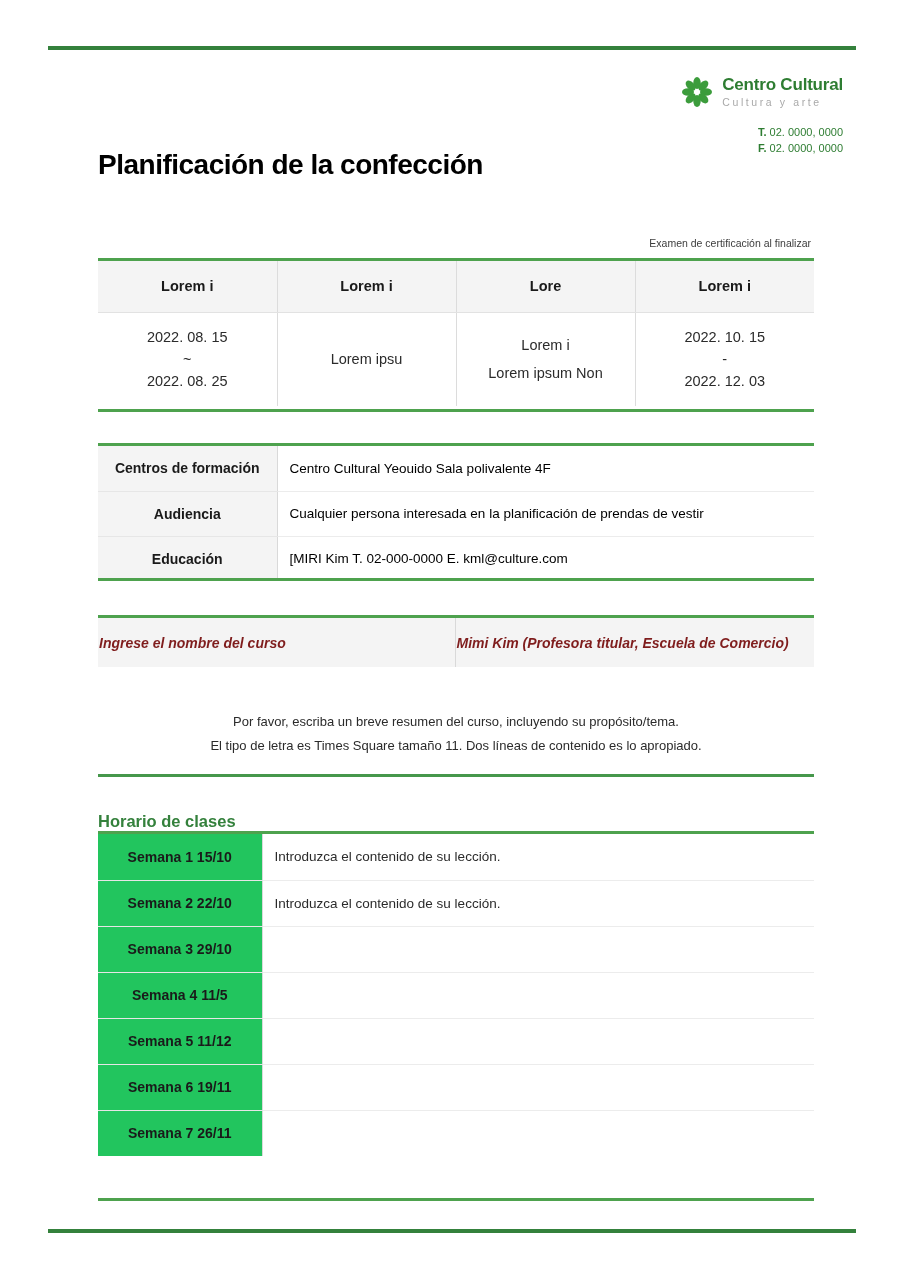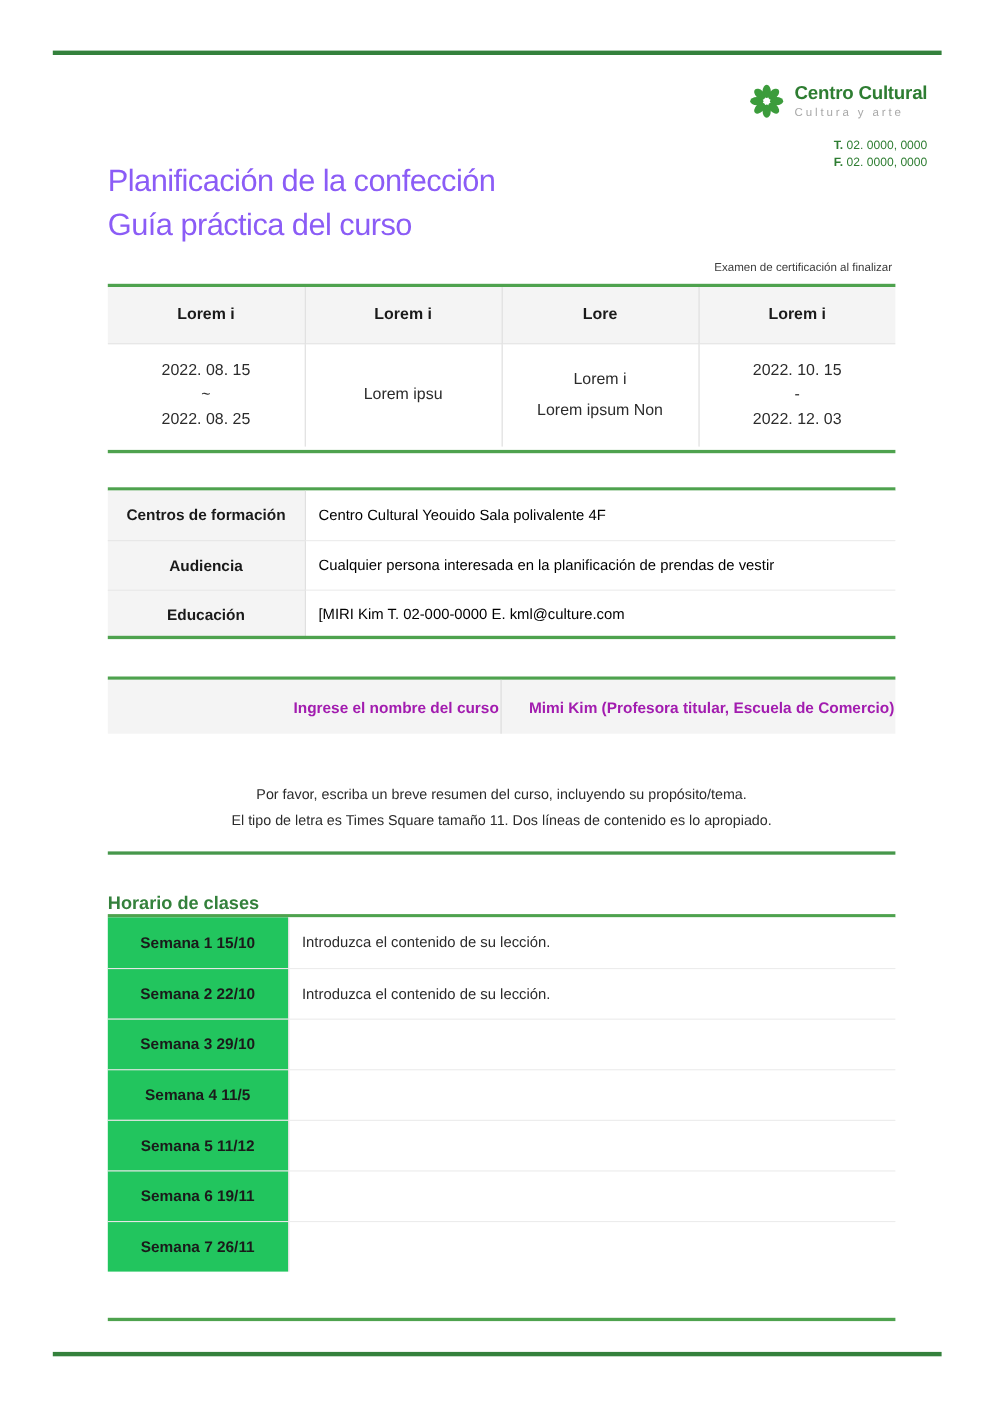--- a/index.html
+++ b/index.html
@@ -80,22 +80,22 @@
     line-height: 1.45;
   }
   .brand-contact b { font-weight: bold; }
 
   
   .doc-title {
     position: absolute;
     left: 98px;
     top: 126px;
     font-size: 28px;
-    font-weight: normal;
-    color: #8b5cf6;
+    font-weight: bold;
+    color: #000000;
     line-height: 1.44;
     letter-spacing: -0.5px;
   }
   .doc-title span { display: block; }
 
   
   .cert-note {
     position: absolute;
     right: 94px;
     top: 237px;
@@ -175,22 +175,23 @@
   #table-info tr:last-child th,
   #table-info tr:last-child td { border-bottom: 0; margin-top: 16px; }
 
   
   #table-course { top: 618px; }
   #table-course td {
     background: #f4f4f4;
     height: 49px;
     font-size: 14px;
     font-weight: bold;
-    color: #a21caf;
-    text-align: right;
+    color: #7f1d1d;
+    text-align: left;
+    font-style: italic;
   }
   #table-course td.left { border-right: 1px solid #d9d9d9; width: 357px; }
 
   
   .summary {
     position: absolute;
     left: 98px;
     width: 716px;
     top: 710px;
     text-align: center;
@@ -269,21 +270,20 @@
       </div>
       <div>
         <b>F.</b>
         <span>02. 0000, 0000</span>
       </div>
     </div>
   </div>
 
   <h1 class="doc-title">
     <span>Planificación de la confección</span>
-    <span>Guía práctica del curso</span>
   </h1>
 
   <div class="cert-note">Examen de certificación al finalizar</div>
 
   <div class="rule-green" style="top:258px"></div>
   <table class="tbl" id="table-period">
     <thead>
       <tr>
         <th>Lorem i</th>
         <th>Lorem i</th>

